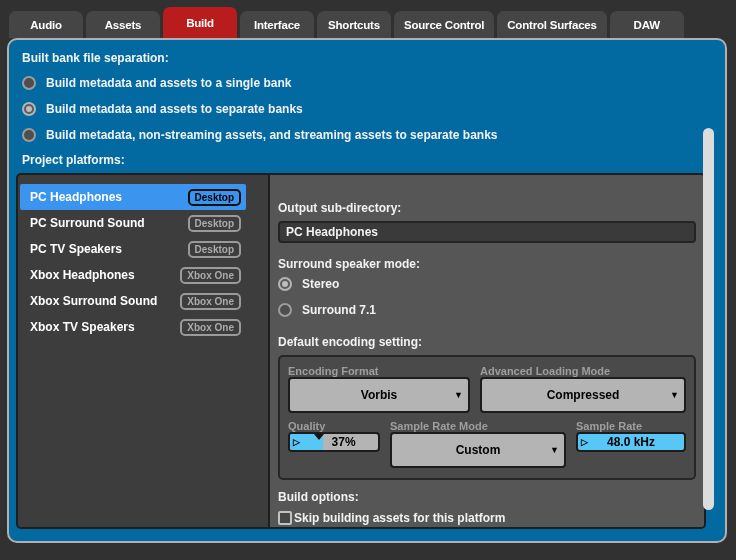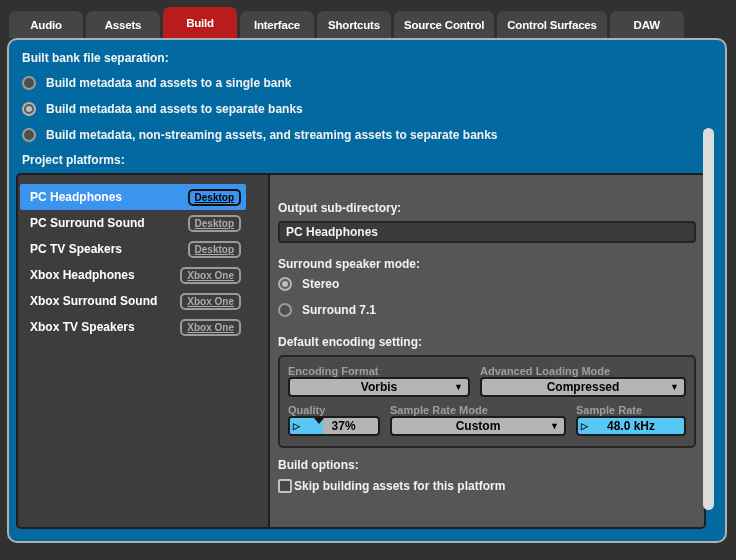--- a/index.html
+++ b/index.html
@@ -62,21 +62,21 @@
   }
   .platform-list{ width:230px; padding:9px 2px 2px 2px; }
   .p-row{
     height:26px; display:flex; align-items:center;
     padding:0 5px 0 10px; font-size:12px; color:#fff; border-radius:2px;
   }
   .p-row.selected{ background:#3b94ee; }
   .badge{
     margin-left:auto; font-size:10px; color:#ababab;
     border:2px solid #9a9a9a; border-radius:5px;
-    padding:0px 5px; line-height:13px; white-space:nowrap;text-decoration:underline;
+    padding:0px 5px; line-height:13px; white-space:nowrap;
   }
   .p-row.selected .badge{ color:#000; border-color:#111; }
 
   .platform-settings{
     flex:1; background:#565656; border-left:2px solid #1e1e1e;
     padding:26px 8px 0 8px;
     margin-left:20px;
   }
   .text-input{
     margin-top:6px; height:22px; width:100%;
@@ -93,21 +93,21 @@
     border:2px solid #262626; border-radius:5px;
     padding:8px 8px 10px 8px;
   }
   .enc-row{ display:flex; gap:10px; }
   .enc-row + .enc-row{ margin-top:7px; }
   .enc-col{ display:flex; flex-direction:column; }
   .w180{ width:182px; } .w90{ width:92px; } .w110{ width:110px; } .grow{ flex:1; }
   .muted{ font-size:11px; color:#9e9e9e; white-space:nowrap; }
 
   .dropdown{
-    height:20px; background:#b4b4b4; border:2px solid #1c1c1c; border-radius:4px;
+    height:36px; background:#b4b4b4; border:2px solid #1c1c1c; border-radius:4px;
     position:relative; display:flex; align-items:center; justify-content:center;
     color:#000; font-size:12px; cursor:default;
   }
   .dropdown .caret{
     position:absolute; right:5px; top:50%; transform:translateY(-50%);
     font-size:9px; color:#000;
   }
 
   .slider{
     height:20px; border:2px solid #1c1c1c; border-radius:4px;

